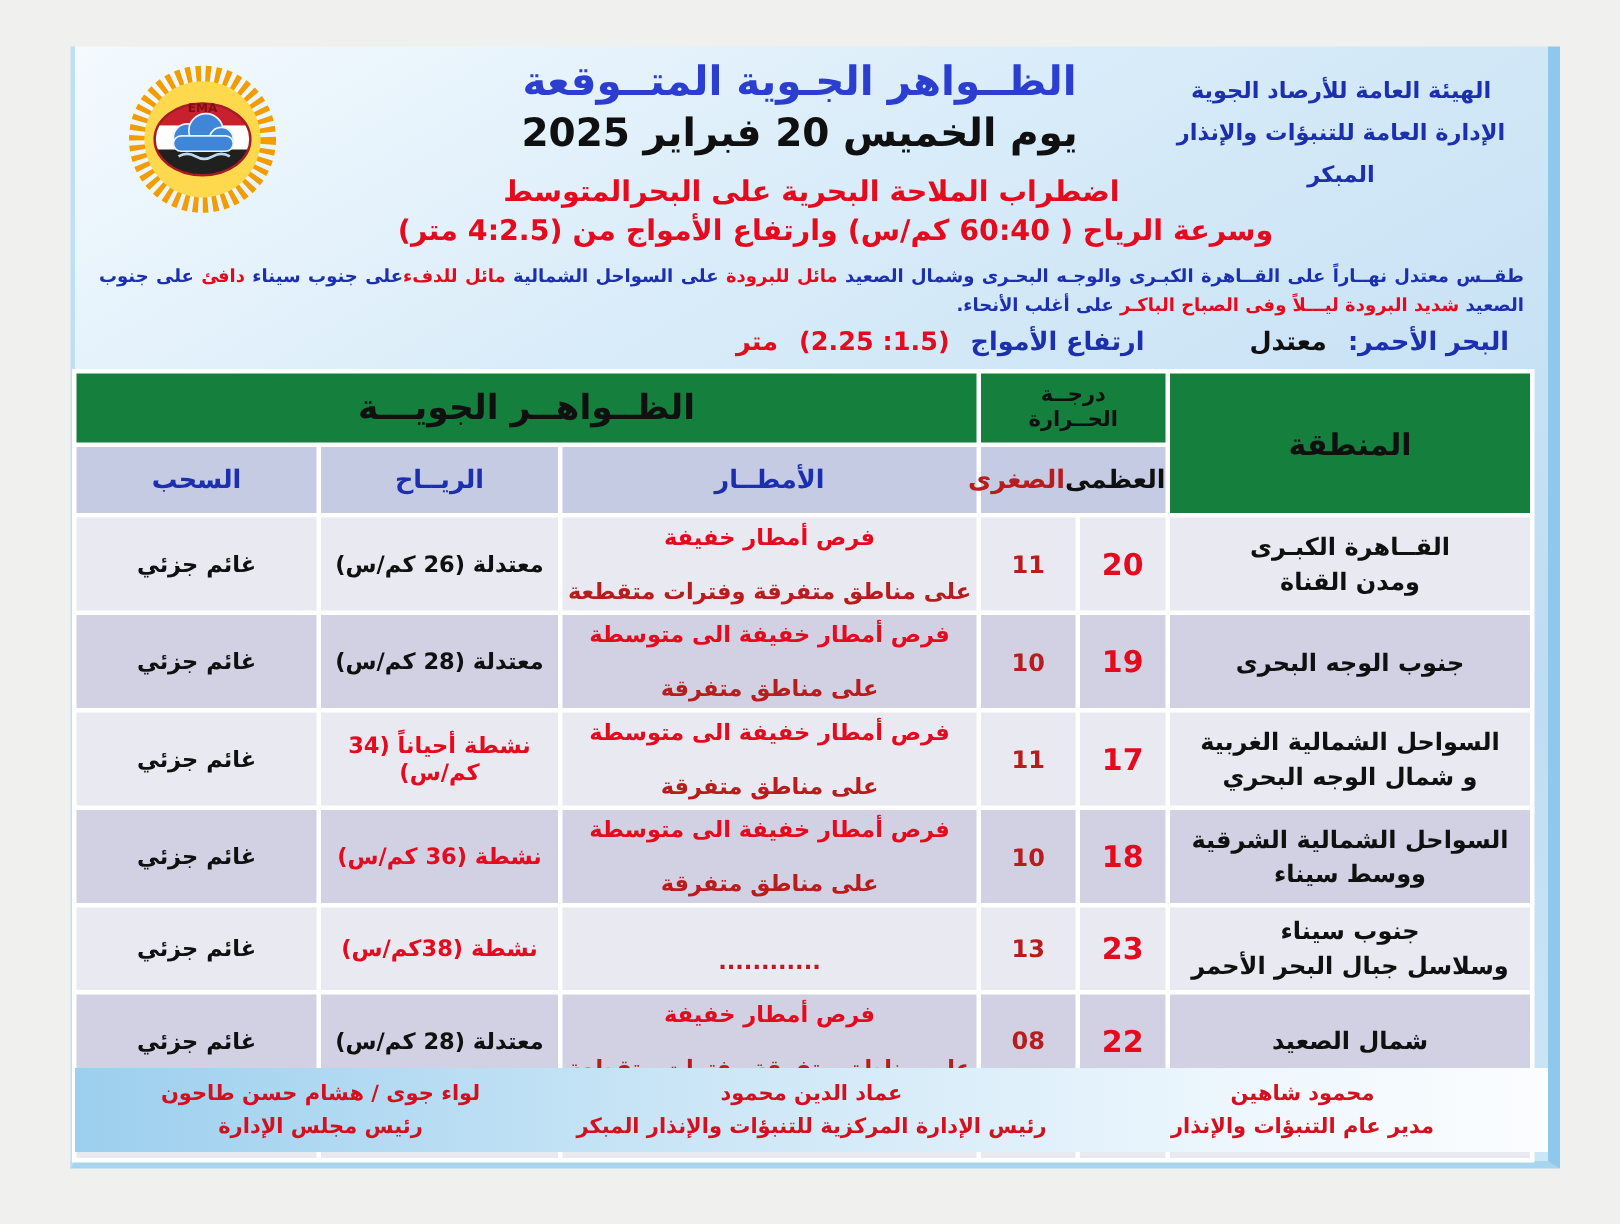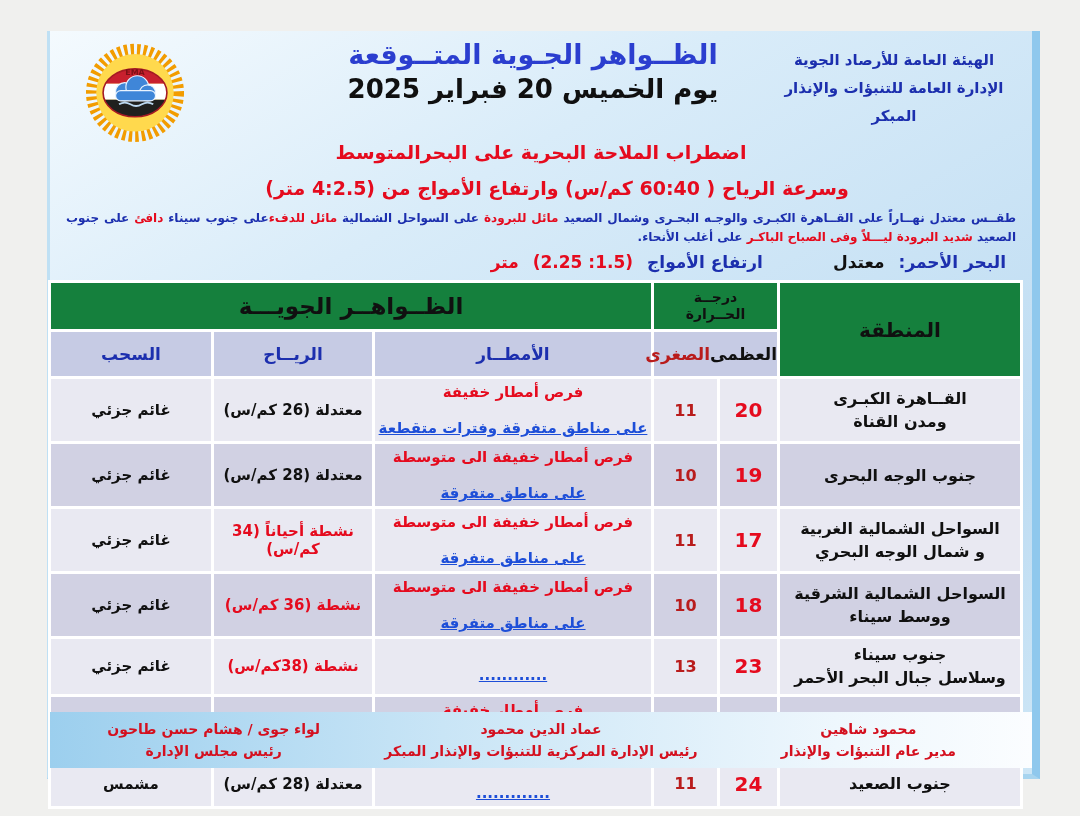--- a/index.html
+++ b/index.html
@@ -15,22 +15,22 @@
   }
 
   
   .org-block { position:absolute; top:16px; right:12px; width:252px; text-align:center;
                color:#1c2fae; font-weight:bold; font-size:15px; line-height:1.85; }
   .logo-wrap { position:absolute; top:6px; left:24px; width:122px; height:114px; }
   .title-block { position:absolute; top:8px; left:0; right:16px; text-align:center; }
   .main-title { color:#2b3ecf; font-weight:bold; font-size:27px; letter-spacing:0; }
   .date-line  { color:#101010; font-weight:bold; font-size:26px; margin-top:4px; }
   .alert { text-align:center; color:#e50b1e; font-weight:bold; font-size:19px; }
-  .alert-1 { margin-top:110px; }
-  .alert-2 { margin-top:14px;padding-left:32px; }
+  .alert-1 { margin-top:86px; }
+  .alert-2 { margin-top:4px;padding-left:32px; }
 
   .forecast-par { margin:10px 16px 0 16px; text-align:justify; font-size:12px;
                   font-weight:bold; line-height:1.55; color:#1c2fae; }
   .seg-blue { color:#1c2fae; } .seg-red { color:#e50b1e; }
 
   .redsea-row { display:flex; direction:rtl; align-items:baseline; gap:14px;
                 margin:6px 26px 0 0; font-size:17px; font-weight:bold; }
   .redsea-label { color:#1c2fae; }
   .redsea-state { color:#101010; margin-left:56px; }
   .wave-label { color:#1c2fae; }
@@ -57,21 +57,21 @@
   tbody tr:nth-child(even) td { background:#d1d1e3; }
   tbody tr td { height:58px; }
   tbody tr:nth-child(2) td { height:50px; }
   tbody tr:nth-child(5) td { height:52px; }
   tbody tr:nth-child(6) td { height:52px; }
   tbody tr:nth-child(7) td { height:36px; }
 
   td.cell-region { font-size:16px; line-height:1.45; }
   td.cell-tmax { color:#e50b1e; font-size:20px; }
   td.cell-tmin { color:#b91c1c; font-size:16px; }
-  .rain1 { color:#e50b1e; } .rain2 { color:#1d4ed8; margin-top:18px;text-decoration:underline; }
+  .rain1 { color:#e50b1e; } .rain2 { color:#b91c1c; margin-top:18px; }
   td.cell-wind.wind-red { color:#e50b1e; }
 
   
   .footer-band { position:absolute; left:0; right:0; bottom:6px; height:56px;
                  background: linear-gradient(to right, #9ccfee 0%, #c9e5f6 40%, #eef7fd 80%, #fbfdff 100%);
                  display:flex; direction:rtl; align-items:center; }
   .sig { flex:1; text-align:center; color:#d4101f; font-weight:bold; font-size:14px; line-height:1.6; }
 </style>
 </head>
 <body>

